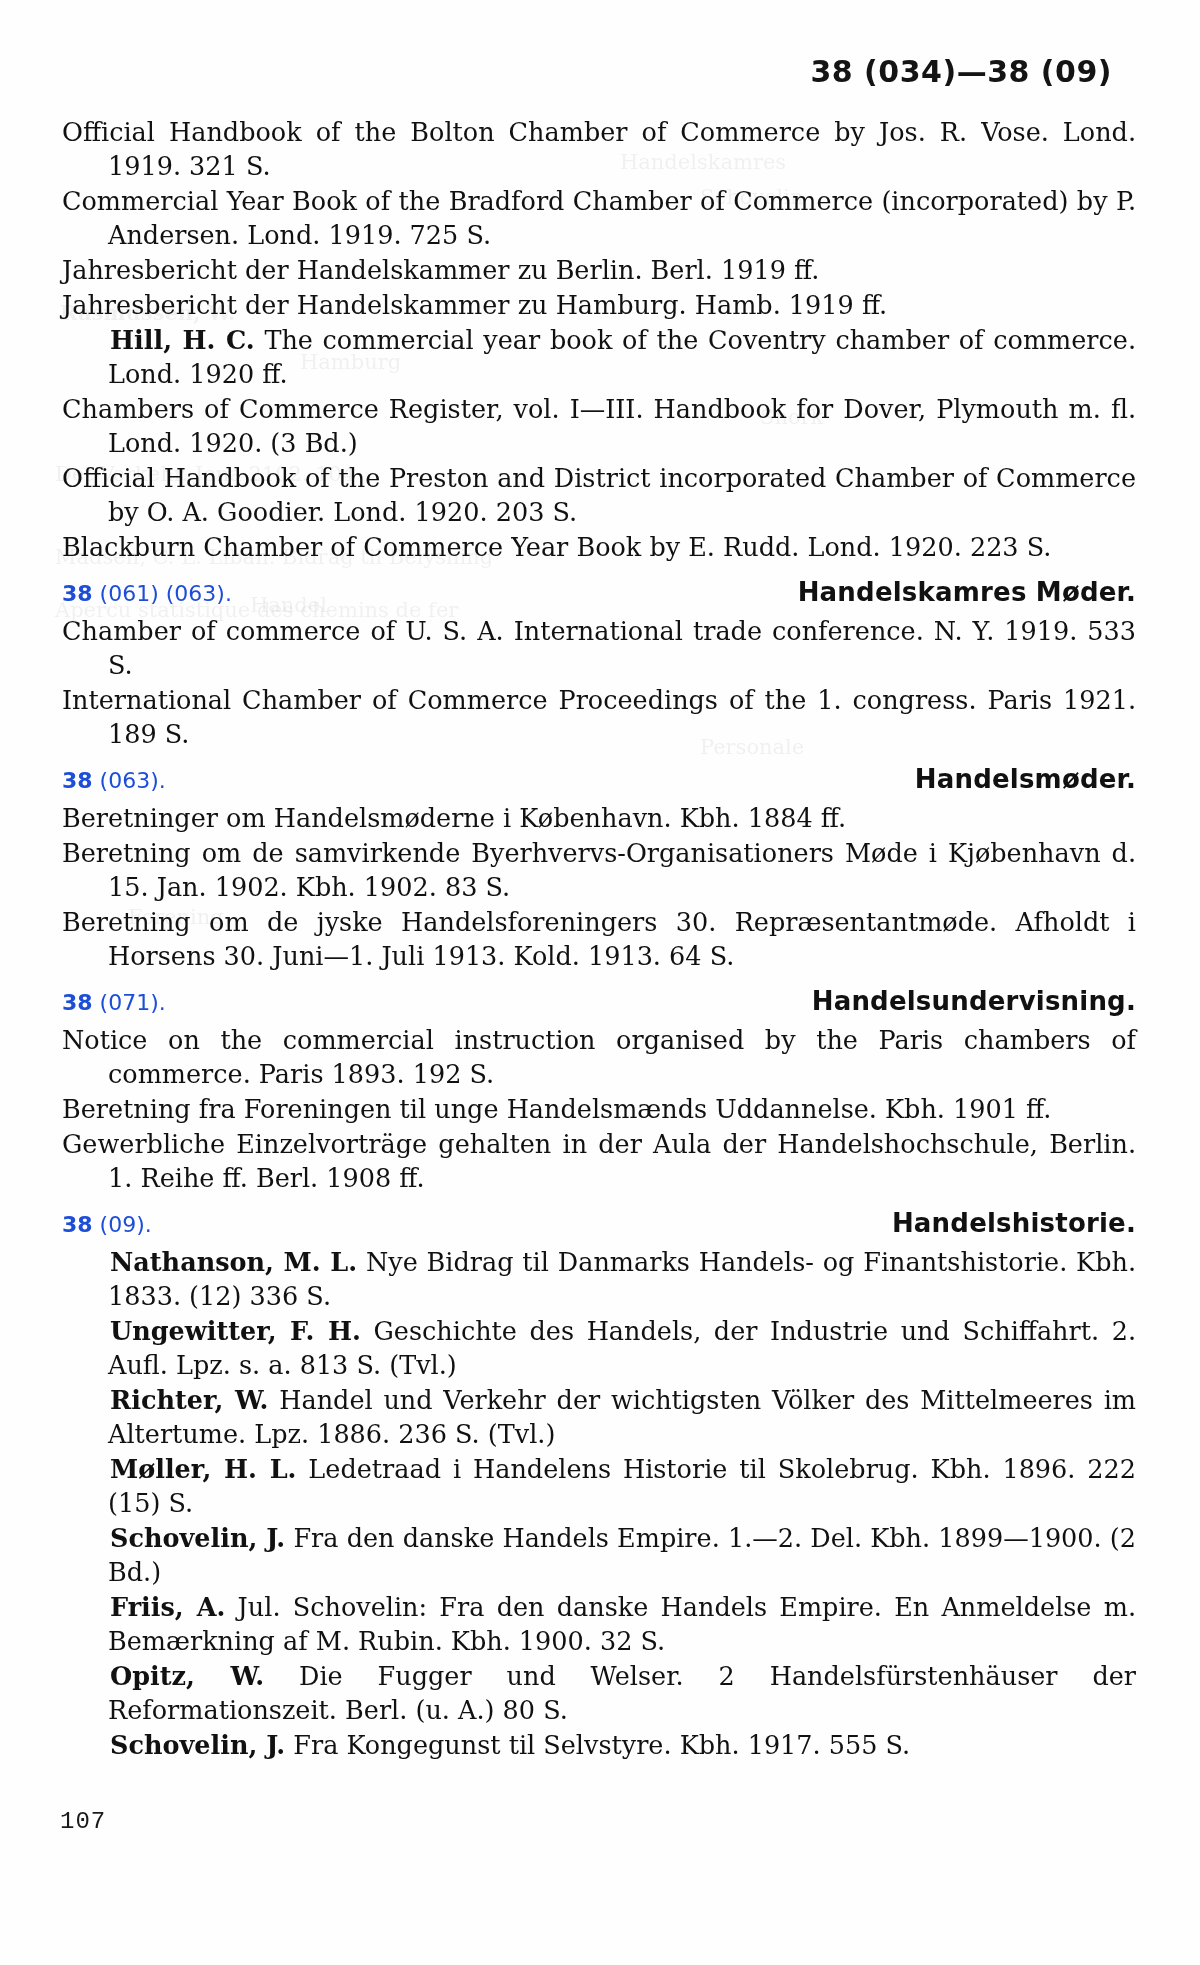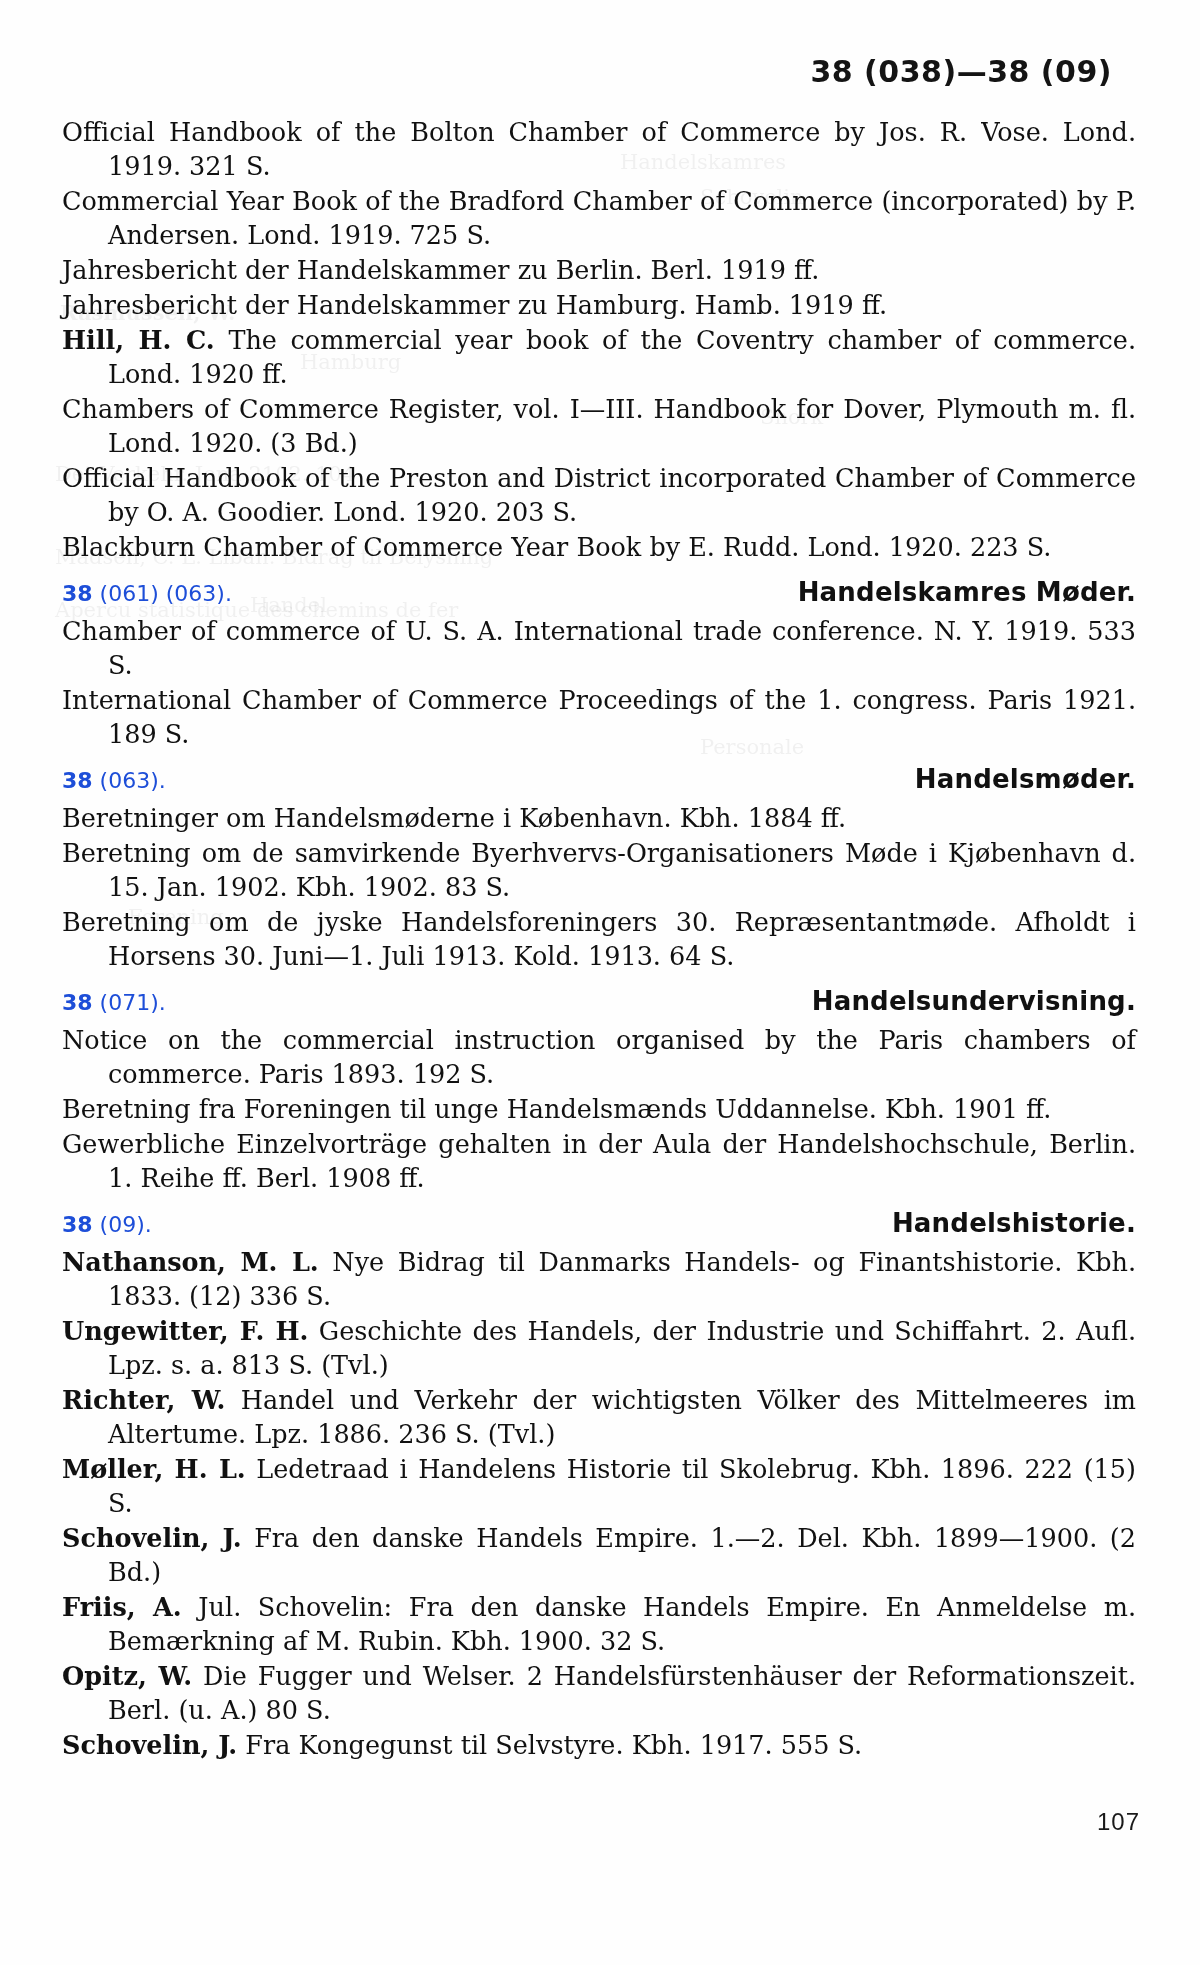--- a/index.html
+++ b/index.html
@@ -39,20 +39,21 @@
     padding-left: 2px;
     padding-right: 4px;
   }
   .entry {
     margin: 0 0 1px 0;
     padding-left: 46px;
     text-indent: -46px;
   }
   .entry .author {
     font-weight: bold;
+    margin-left: 48px;
   }
   .section-head {
     display: flex;
     justify-content: space-between;
     align-items: baseline;
     margin: 11px 0 4px 0;
     font-family: "DejaVu Sans", sans-serif;
   }
   .section-head .code {
     font-size: 22px;
@@ -60,22 +61,22 @@
   }
   .section-head .code .num {
     font-weight: bold;
   }
   .section-head .title {
     font-size: 26px;
     font-weight: bold;
     letter-spacing: 0.2px;
   }
   .folio {
-    text-align: right;
-    font-family: Liberation Sans, sans-serif;
+    text-align: left;
+    font-family: Liberation Mono, monospace;
     font-size: 24px;
     margin-top: 46px;
     letter-spacing: 1px;
     color: #1a1a1a;
   }
   .ghost {
     position: absolute;
     opacity: 0.055;
     font-size: 21px;
     font-family: "DejaVu Serif", serif;
@@ -95,21 +96,21 @@
       <div class="ghost" style="left: 300px; top: 350px;">Hamburg</div>
       <div class="ghost" style="left: 760px; top: 405px;">Snork</div>
       <div class="ghost" style="left: 55px; top: 462px;">Det Verkehr. Jena 2102. 104</div>
       <div class="ghost" style="left: 55px; top: 545px;">Madsen, C. L. Liban. Bidrag til Belysning</div>
       <div class="ghost" style="left: 55px; top: 598px;">Apercu statistique des chemins de fer</div>
       <div class="ghost" style="left: 250px; top: 593px;">Handel</div>
       <div class="ghost" style="left: 700px; top: 735px;">Personale</div>
       <div class="ghost" style="left: 120px; top: 905px; margin-left: 8px;">Forening</div>
     </div>
 
-  <div class="running-head">38 (038)—38 (09)</div>
+  <div class="running-head">38 (034)—38 (09)</div>
 
   <div class="body-col" id="body-col">
       <p class="entry"><span>Official Handbook of the Bolton Chamber of Commerce by Jos. R. Vose. Lond. 1919. 321 S.</span></p>
       <p class="entry"><span>Commercial Year Book of the Bradford Chamber of Commerce (incorporated) by P. Andersen. Lond. 1919. 725 S.</span></p>
       <p class="entry"><span>Jahresbericht der Handelskammer zu Berlin. Berl. 1919 ff.</span></p>
       <p class="entry"><span>Jahresbericht der Handelskammer zu Hamburg. Hamb. 1919 ff.</span></p>
       <p class="entry"><span class="author">Hill, H. C.</span> <span>The commercial year book of the Coventry chamber of commerce. Lond. 1920 ff.</span></p>
       <p class="entry"><span>Chambers of Commerce Register, vol. I—III. Handbook for Dover, Plymouth m. fl. Lond. 1920. (3 Bd.)</span></p>
       <p class="entry"><span>Official Handbook of the Preston and District incorporated Chamber of Commerce by O. A. Goodier. Lond. 1920. 203 S.</span></p>
       <p class="entry"><span>Blackburn Chamber of Commerce Year Book by E. Rudd. Lond. 1920. 223 S.</span></p>

